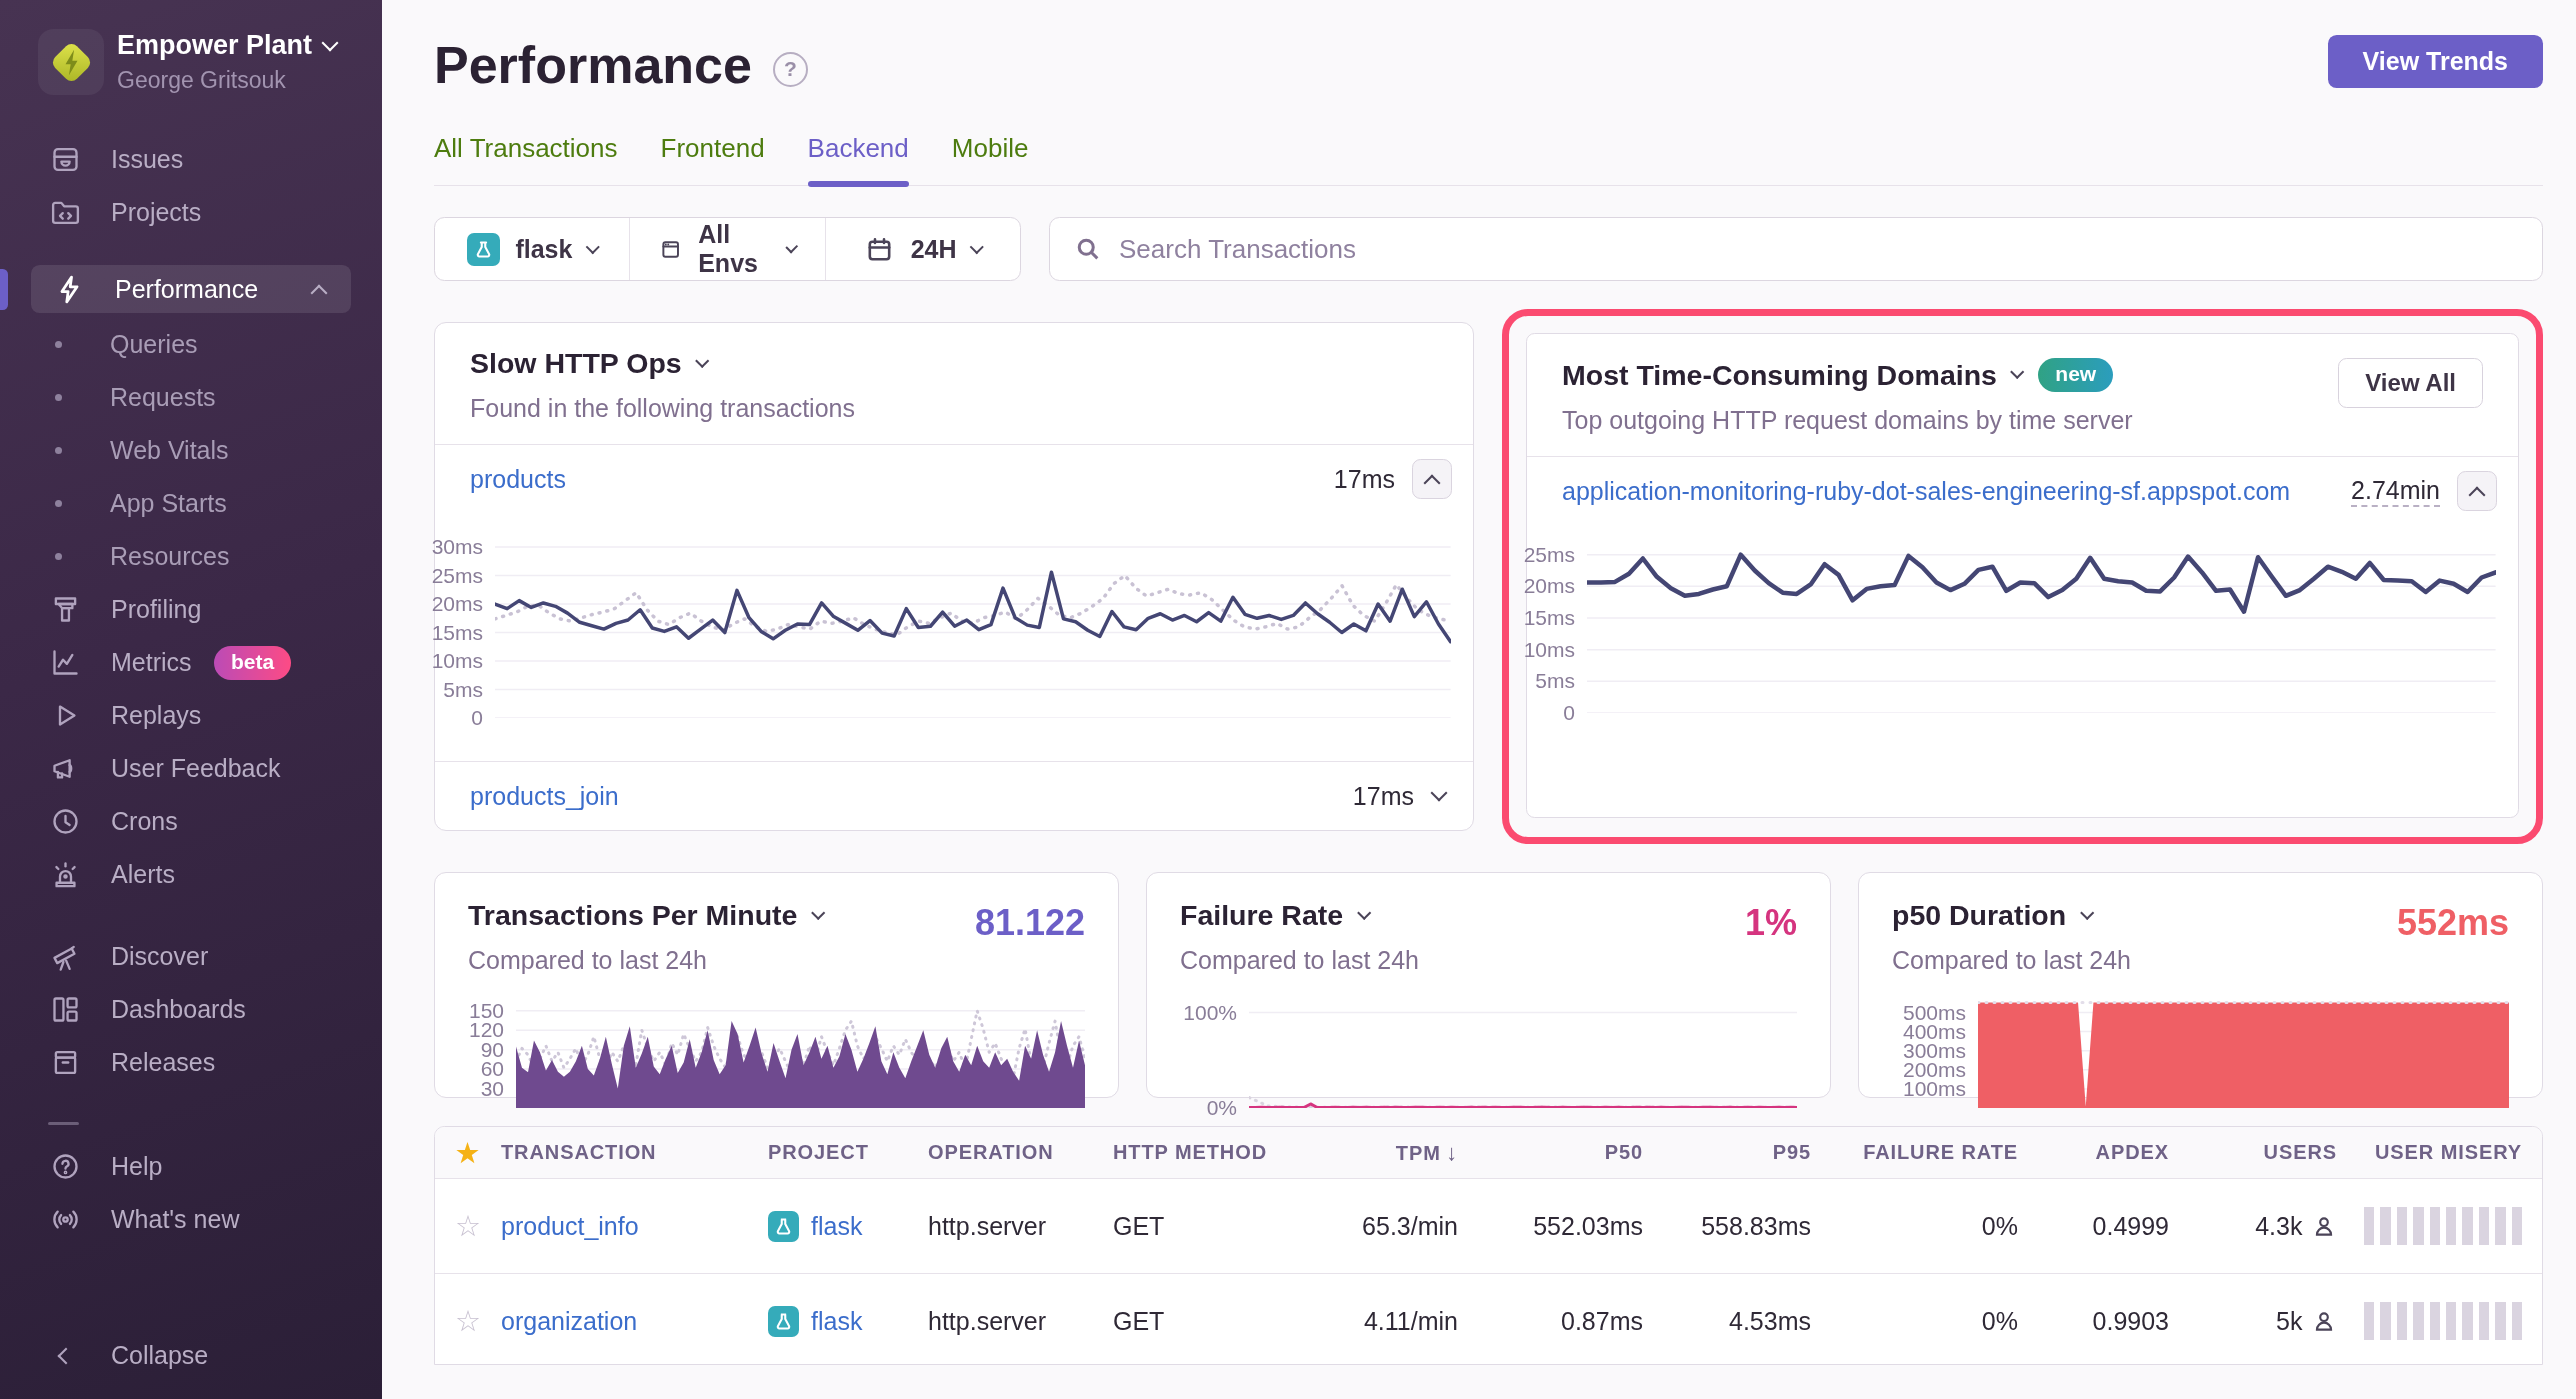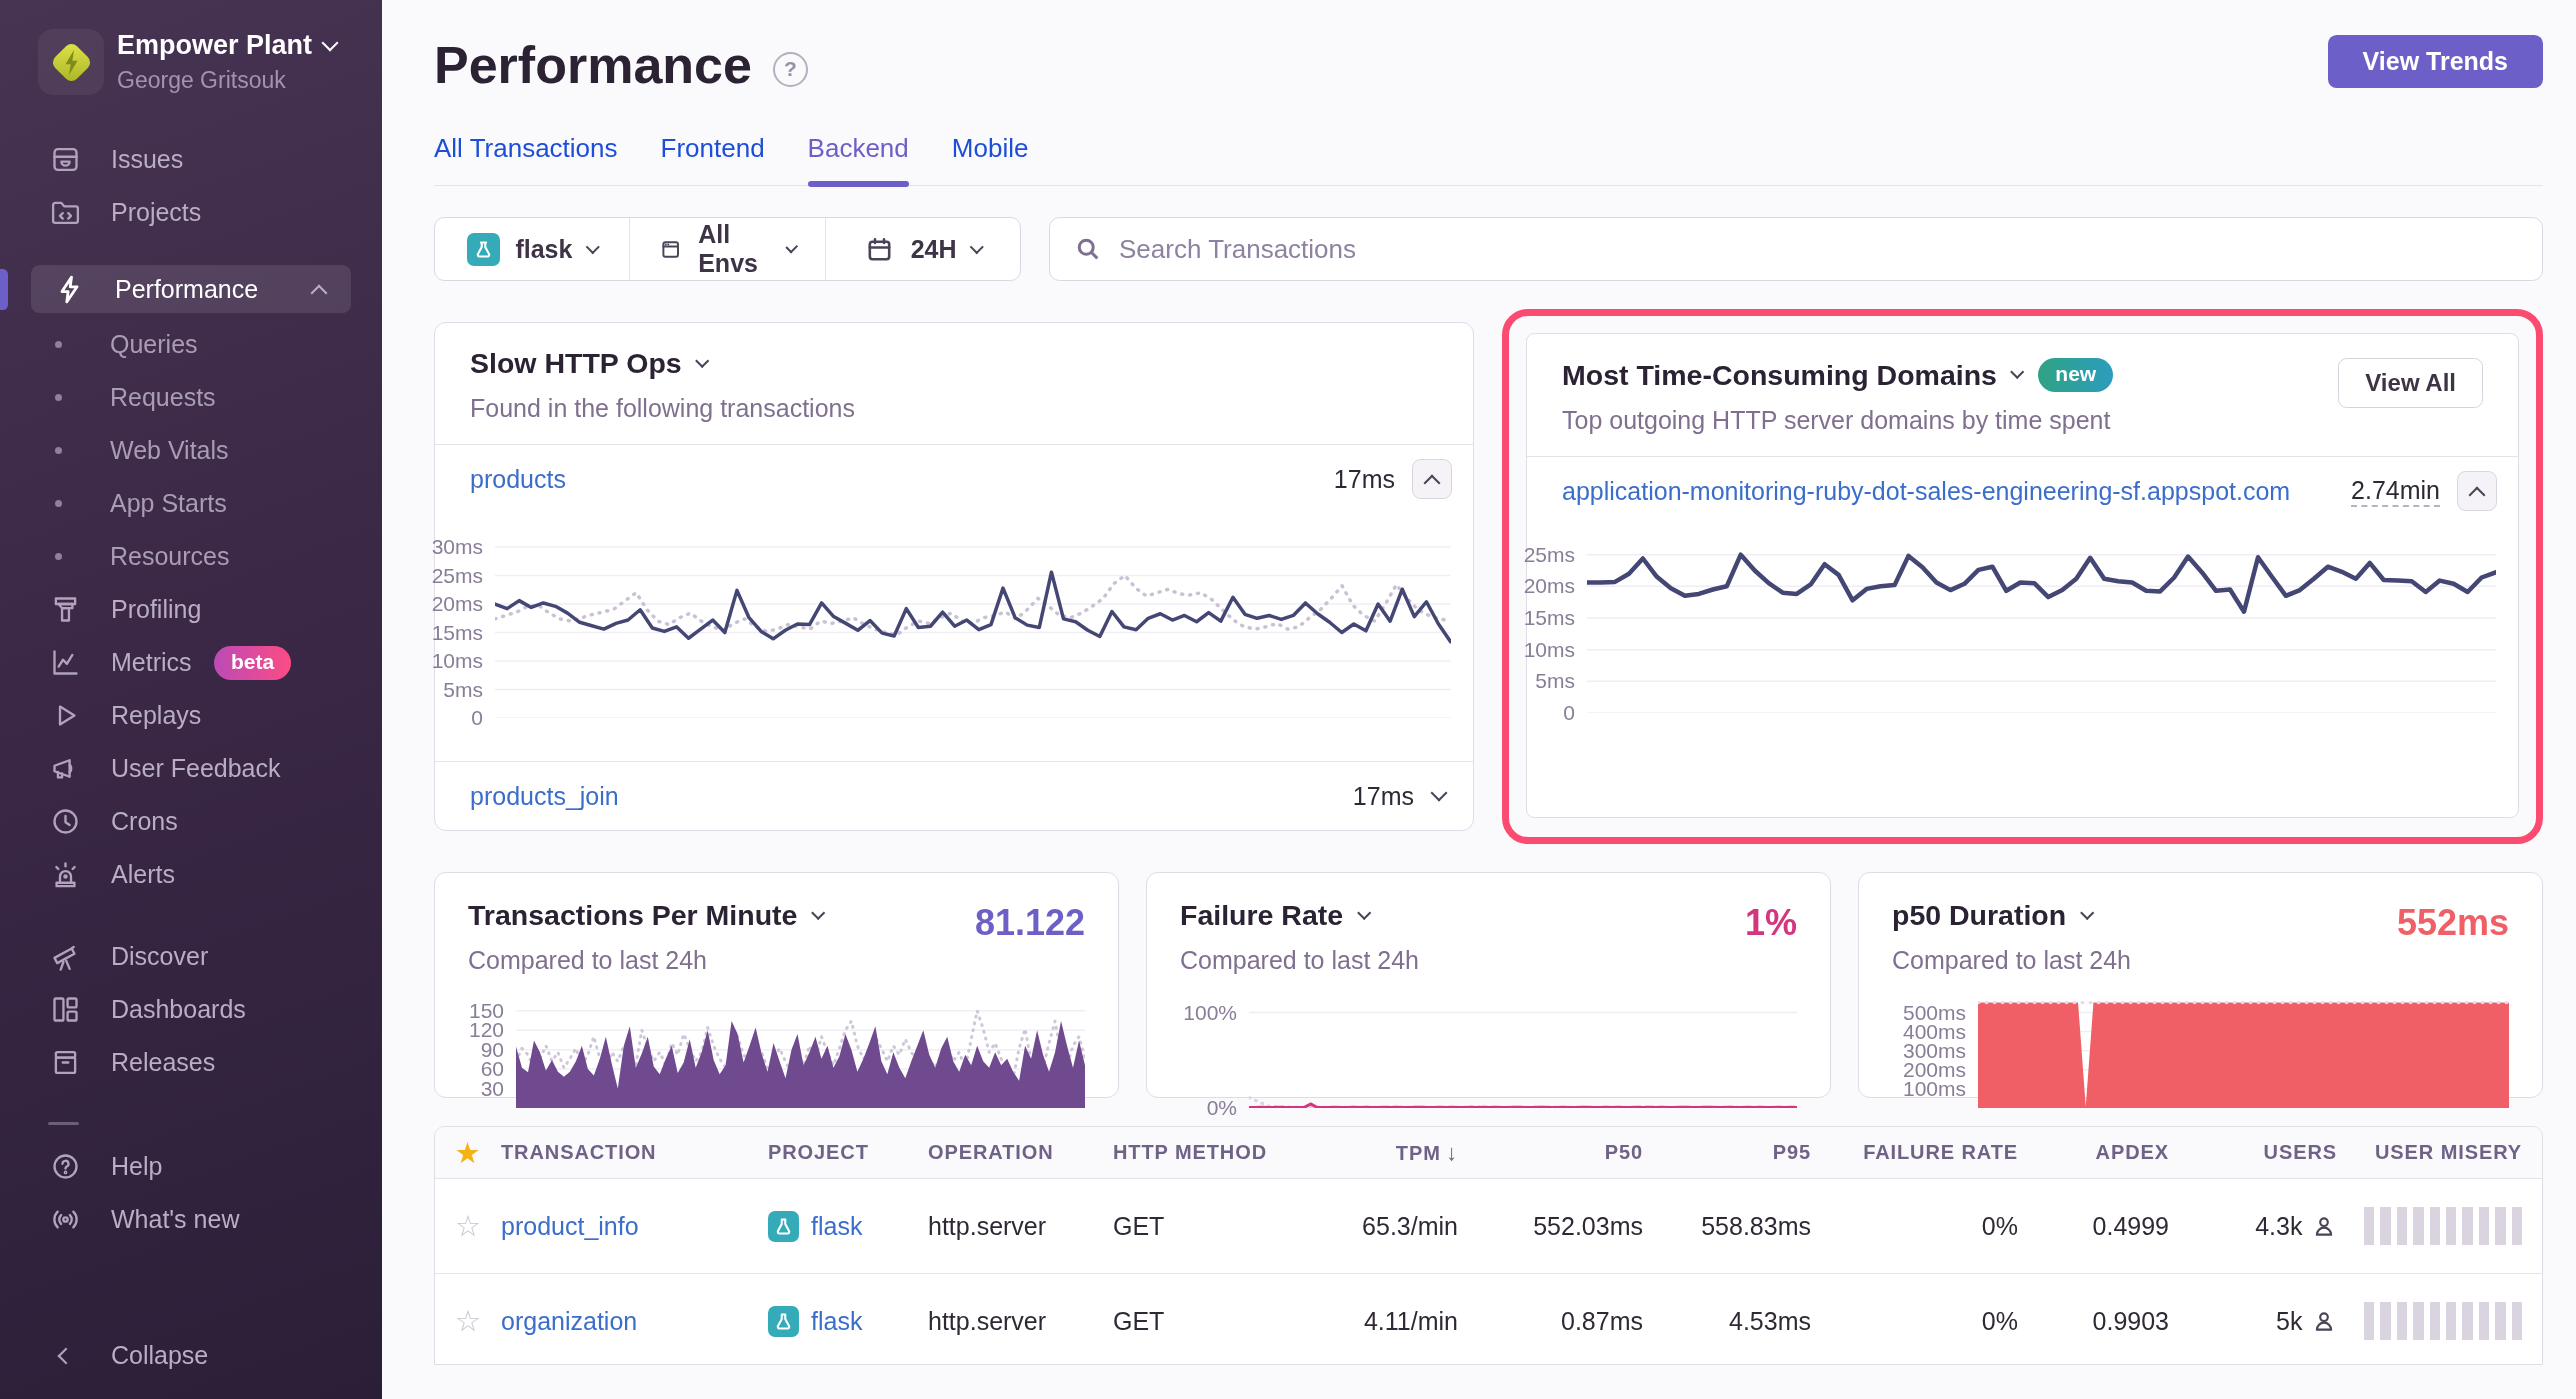--- a/index.html
+++ b/index.html
@@ -38,21 +38,21 @@
 
   
   .main { flex:1; position:relative; padding:0 33px 0 52px; }
   .page-head { display:flex; align-items:flex-start; justify-content:space-between; padding-top:35px; }
   .page-title { font-size:52px; font-weight:600; color:#2B2233; display:flex; align-items:center; gap:21px; }
   .help-circle { width:35px; height:35px; border-radius:50%; border:2.6px solid #B7AEC2; color:#9A8FA8;
     font-size:21px; font-weight:bold; display:flex; align-items:center; justify-content:center; margin-top:8.6px; }
   .btn-primary { background:var(--accent); color:#fff; font-size:25px; font-weight:bold; border:none;
     border-radius:8.6px; padding:0 35px; height:53px; cursor:pointer; }
   .tabs { display:flex; gap:43px; margin-top:38px; border-bottom:1.7px solid #E7E2EA; }
-  .tab { font-size:26px; color:#1d4ed8; padding-bottom:21px; position:relative; cursor:pointer; }
+  .tab { font-size:26px; color:#4d7c0f; padding-bottom:21px; position:relative; cursor:pointer; }
   .tab.active { color:var(--accent); }
   .tab.active::after { content:""; position:absolute; left:0; right:0; bottom:-1.7px; height:6px; background:var(--accent); border-radius:3.5px; }
 
   
   .filter-row { display:flex; gap:28px; margin-top:31px; }
   .seg-control { display:flex; background:#fff; border:1.7px solid #DCD6E0; border-radius:10.4px; height:64px; width:587px; flex:none; }
   .seg { display:flex; align-items:center; gap:15.5px; padding:0 29px; font-size:25px; font-weight:bold; color:#3E3446; cursor:pointer; flex:1; justify-content:center; }
   .seg + .seg { border-left:1.7px solid #E7E2EA; }
   .seg svg { width:31px; height:31px; stroke:#4B4458; stroke-width:2; fill:none; stroke-linecap:round; }
   .seg .chev { width:9.5px; height:9.5px; border-width:2.2px; color:#4B4458; }
@@ -443,21 +443,21 @@
 
       <div class="hl-ring">
         <div class="card card-domains">
           <div class="card-head" style="display:flex;align-items:flex-start;justify-content:space-between;">
             <div>
               <div class="card-title">
                 <span>Most Time-Consuming Domains</span>
                   <span class="chev down"></span>
                 <span class="badge-new">new</span>
               </div>
-              <div class="card-sub">Top outgoing HTTP server domains by time spent</div>
+              <div class="card-sub">Top outgoing HTTP request domains by time server</div>
             </div>
             <button class="btn-secondary">View All</button>
           </div>
           <div class="tx-row">
             <span class="tx-link">application-monitoring-ruby-dot-sales-engineering-sf.appspot.com</span>
             <span class="tx-val dashed">2.74min</span>
             <span class="chip-btn">
                 <span class="chev up"></span>
               </span>
           </div>

